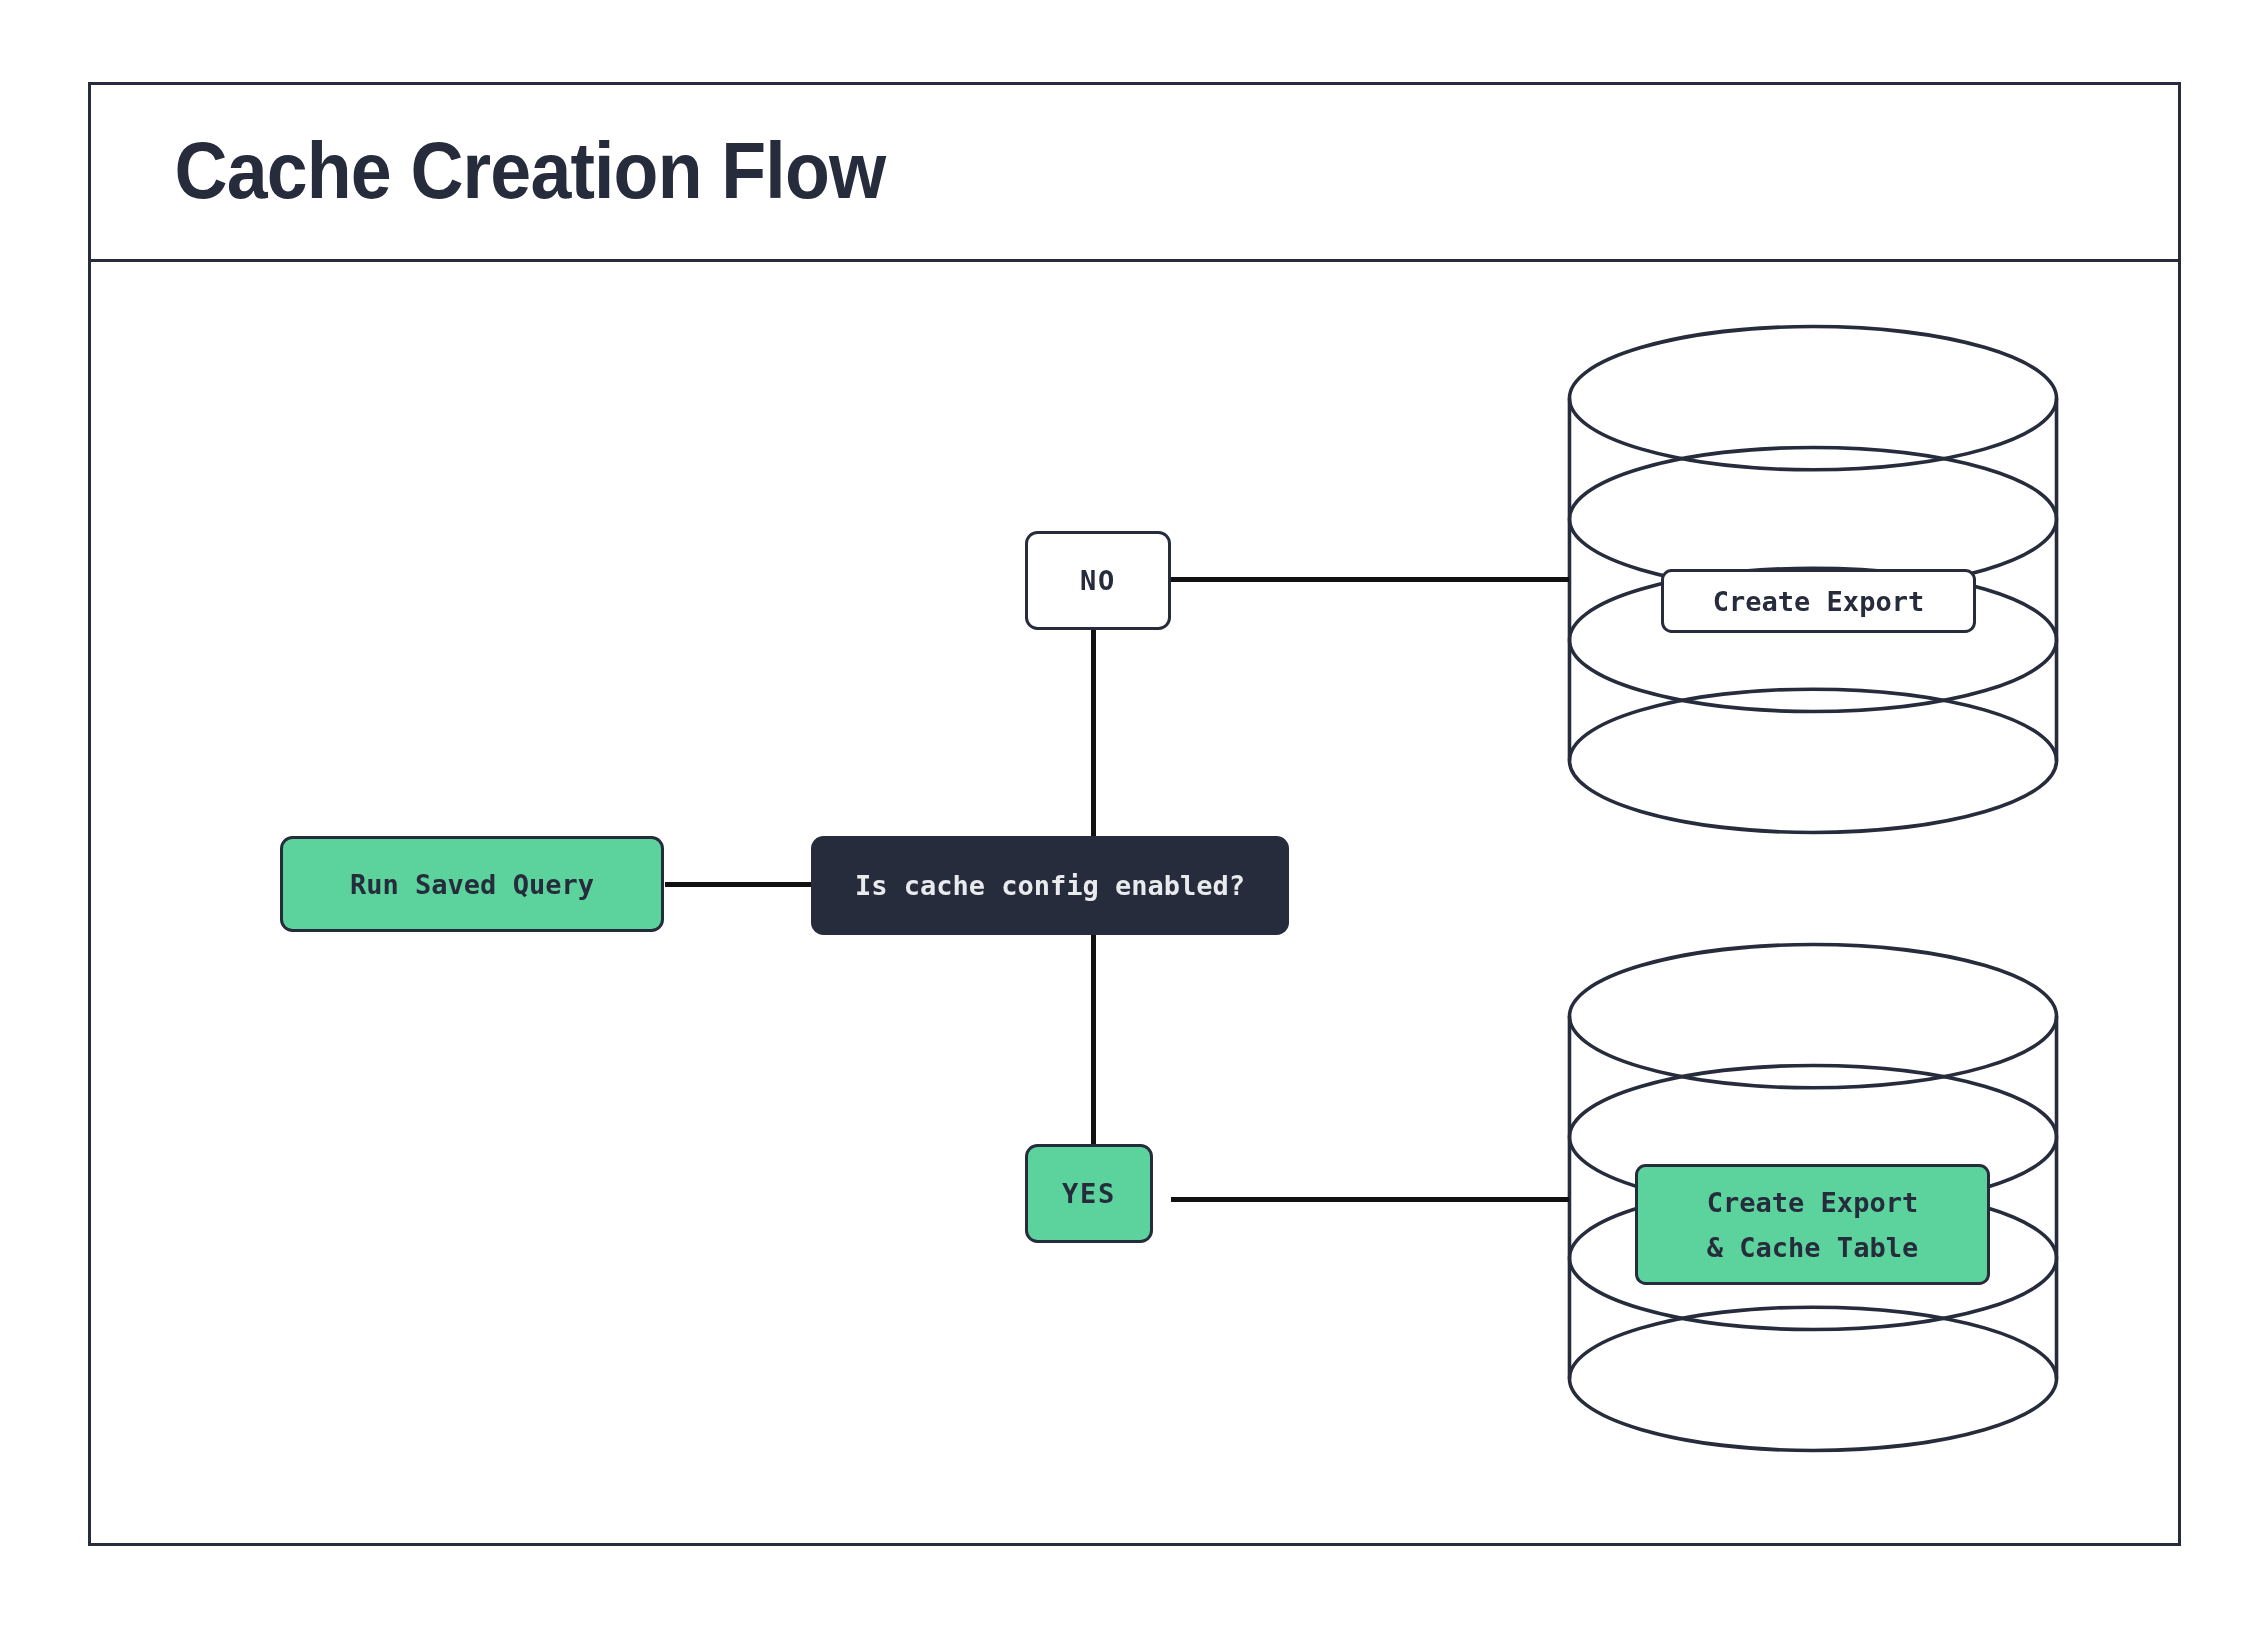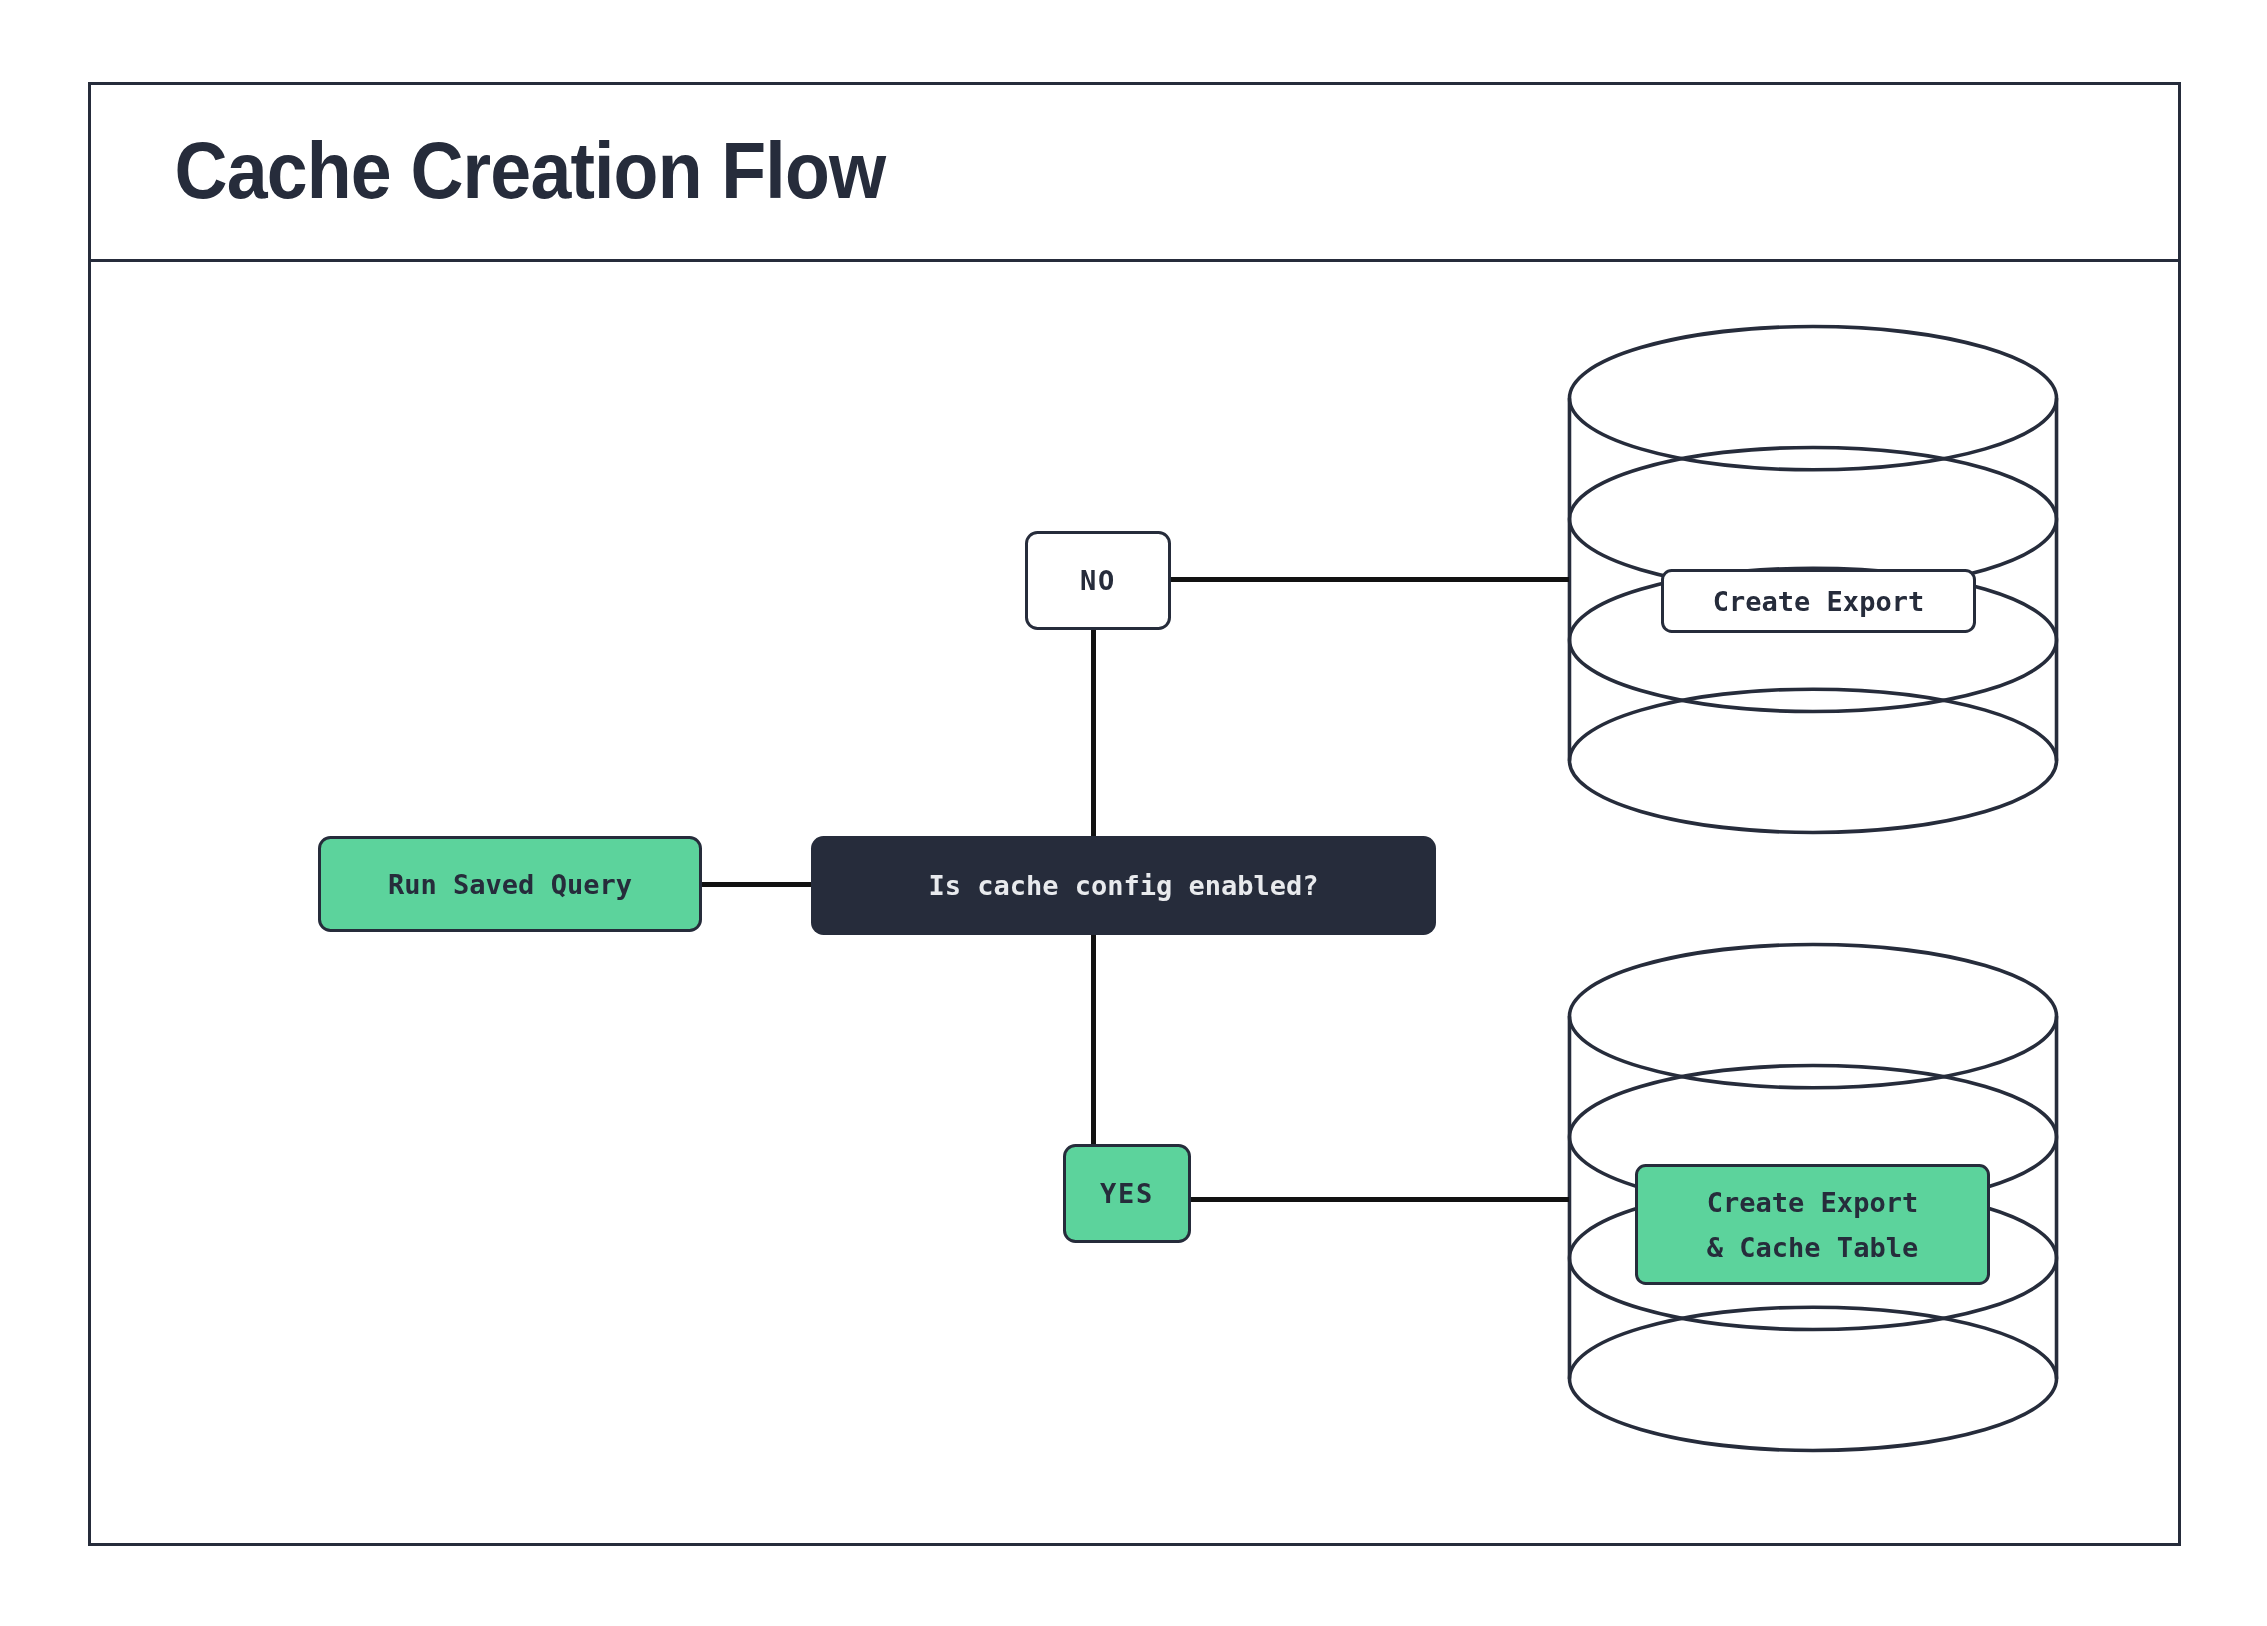--- a/index.html
+++ b/index.html
@@ -28,21 +28,21 @@
     padding-left:93px;font-size:79px;font-weight:bold;color:var(--ink);
     letter-spacing:-0.9px;transform:scaleX(0.93);transform-origin:left center;
     white-space:nowrap;
   }
   .node{
     position:absolute;display:flex;align-items:center;justify-content:center;
     font-family:"DejaVu Sans Mono", monospace;font-size:27px;font-weight:600;
     color:var(--ink);white-space:nowrap;
   }
   .box{border:3.6px solid var(--ink);border-radius:12.5px;background:#fff;}
-  .box.green{background:var(--green);margin-left:38px;}
+  .box.green{background:var(--green);}
   .box.dark{background:var(--ink);color:var(--text_light);border:none;}
   .dblabel{border:3.6px solid var(--ink);border-radius:10.7px;background:#fff;margin-top:24px;}
   .dblabel.green{background:var(--green);}
   .dblabel .lines{display:flex;flex-direction:column;align-items:center;line-height:45px;}
   .h-line{position:absolute;height:4.5px;background:var(--line);}
   .v-line{position:absolute;width:4.5px;background:var(--line);}
   .cyl{position:absolute;}
   .cyl ellipse,.cyl line{stroke:var(--ink);stroke-width:4;fill:none;}
 </style>
 </head>
@@ -76,21 +76,21 @@
   <div class="h-line" style="left:665px;top:882px;width:146px"></div>
   <div class="v-line" style="left:1091px;top:630px;height:206px"></div>
   <div class="h-line" style="left:1171px;top:577px;width:398px"></div>
   <div class="v-line" style="left:1091px;top:934px;height:210px"></div>
   <div class="h-line" style="left:1171px;top:1197px;width:398px"></div>
 
   <div class="node box green" style="left:280px;top:836px;width:384px;height:96px">
     <span>Run Saved Query</span>
   </div>
 
-  <div class="node box dark" style="left:811px;top:836px;width:625px;height:99px">
+  <div class="node box dark" style="left:811px;top:836px;width:478px;height:99px">
     <span>Is cache config enabled?</span>
   </div>
 
   <div class="node box" style="left:1025px;top:531px;width:146px;height:99px;letter-spacing:1.8px">
     <span>NO</span>
   </div>
 
   <div class="node box green" style="left:1025px;top:1144px;width:128px;height:99px;letter-spacing:1.8px">
     <span>YES</span>
   </div>

